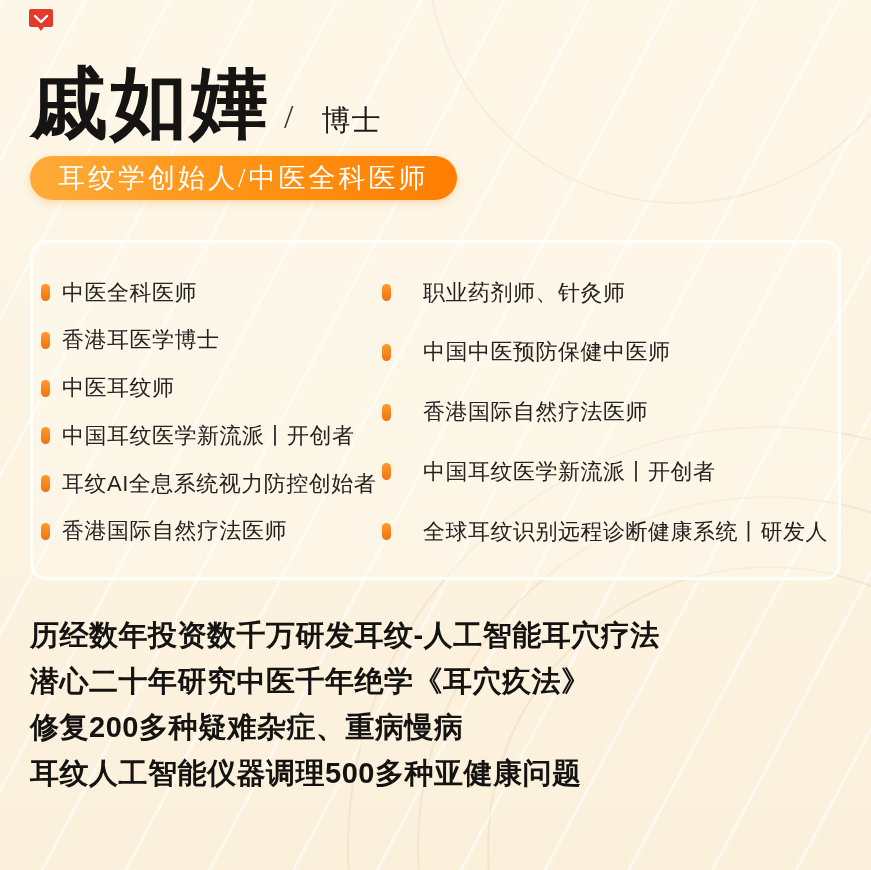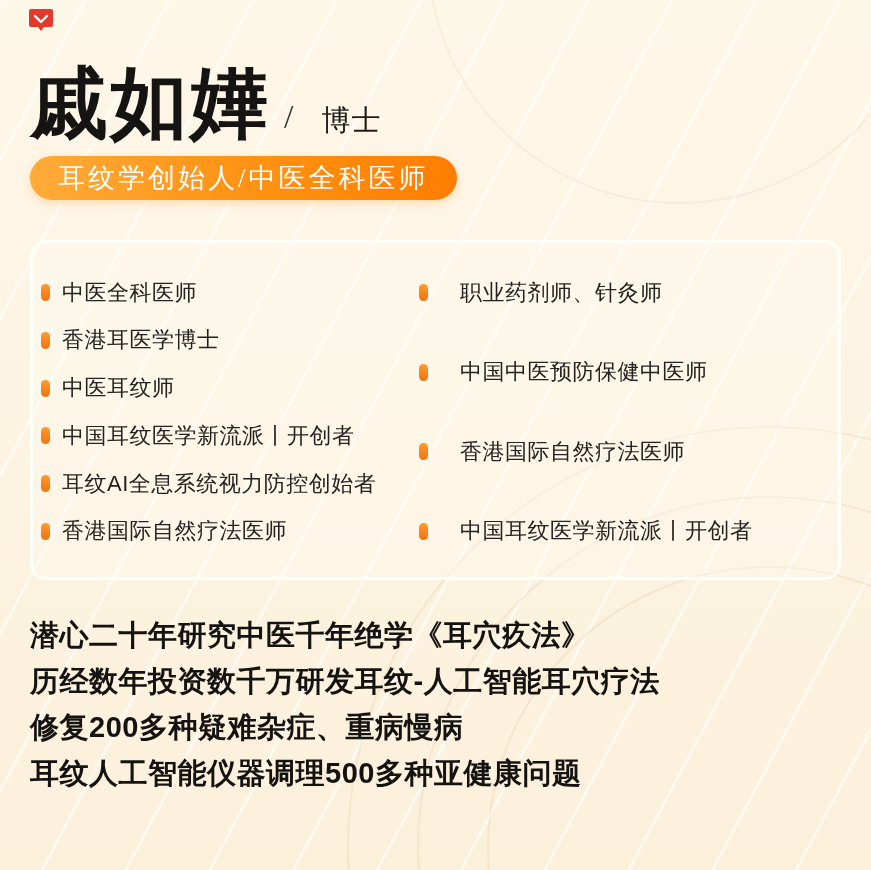--- a/index.html
+++ b/index.html
@@ -169,22 +169,26 @@
         <span class="cred-text">中国中医预防保健中医师</span>
       </div>
       <div class="cred-row">
         <span class="bullet"></span>
         <span class="cred-text">香港国际自然疗法医师</span>
       </div>
       <div class="cred-row">
         <span class="bullet"></span>
         <span class="cred-text">中国耳纹医学新流派丨开创者</span>
       </div>
+      <div class="cred-row">
+        <span class="bullet"></span>
+        <span class="cred-text">全球耳纹识别远程诊断健康系统丨研发人</span>
+      </div>
     </div>
   </section>
 
   <section class="summary">
+    <p>历经数年投资数千万研发耳纹-人工智能耳穴疗法</p>
     <p>潜心二十年研究中医千年绝学《耳穴疚法》</p>
-    <p>历经数年投资数千万研发耳纹-人工智能耳穴疗法</p>
     <p>修复200多种疑难杂症、重病慢病</p>
     <p>耳纹人工智能仪器调理500多种亚健康问题</p>
   </section>
 </div>
 
 </body></html>

